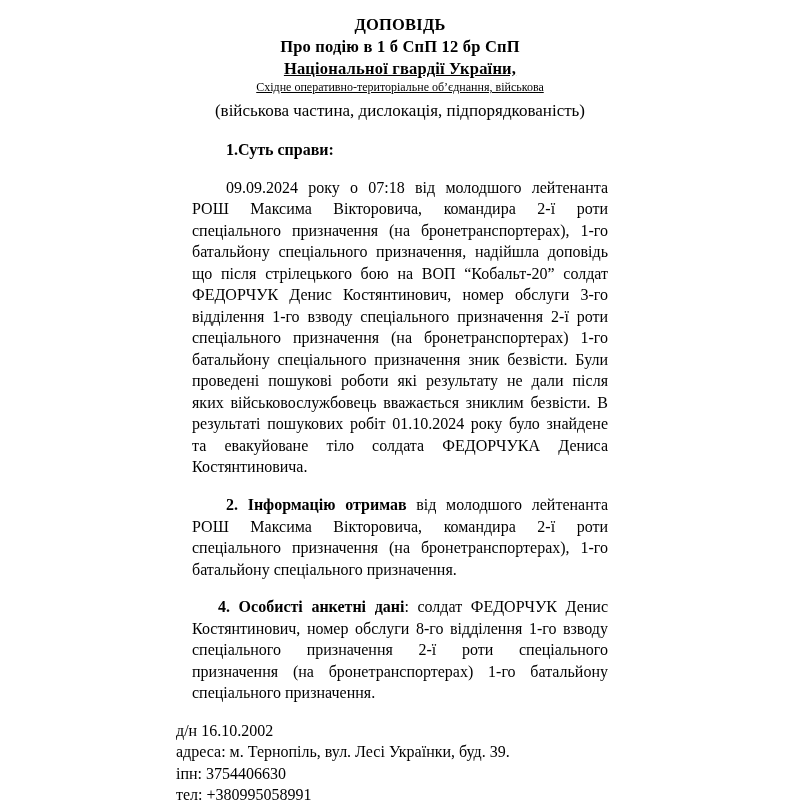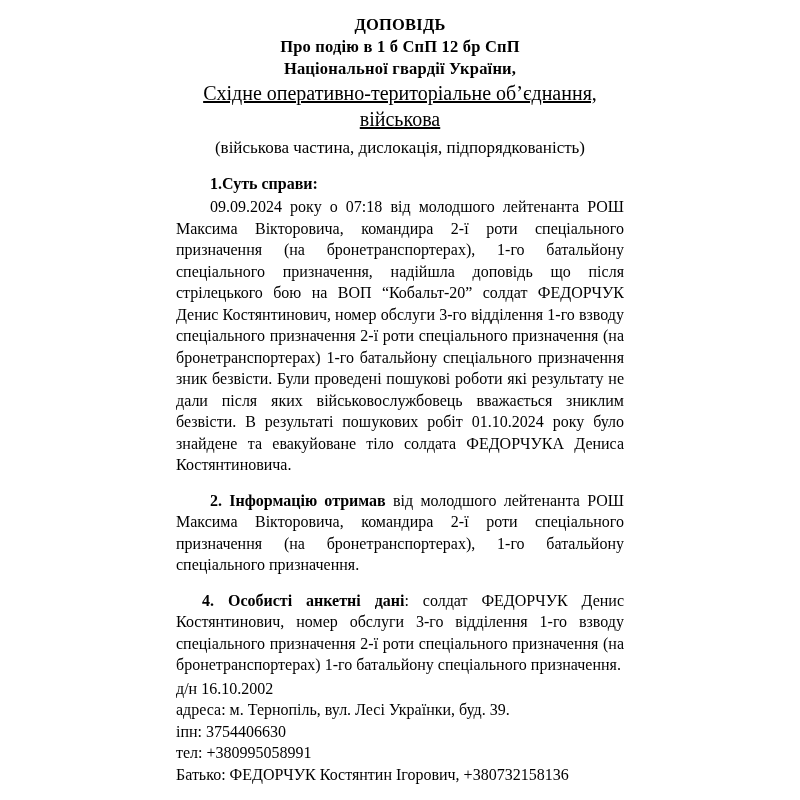--- a/index.html
+++ b/index.html
@@ -24,40 +24,41 @@
   .title-block {
     text-align: center;
   }
   .title-line {
     font-weight: bold;
     font-size: 16.5px;
     line-height: 1.33;
     letter-spacing: 0.2px;
   }
   .title-line.underline {
+    text-decoration: underline;
   }
   .subtitle-line {
-    font-size: 20px;
+    font-size: 12px;
     line-height: 1.33;
     text-decoration: underline;
   }
   .paren-line {
     font-size: 17px;
     line-height: 1.5;
     margin-top: 2px;
   }
   .section {
     margin-top: 10px;
     text-align: justify;
     text-justify: inter-word;
     font-size: 16px;
     line-height: 1.345;
   }
   .section p {
-    margin: 0;
+    margin: 16px;
     text-indent: 0;
   }
   .heading-inline {
     font-weight: bold;
   }
   .indent {
     display: inline-block;
     width: 34px;
   }
   .indent-small {
@@ -104,21 +105,21 @@
 
   <div class="section sec-gap">
     <p>
       <span class="indent"></span><span class="heading-inline">2.</span>&nbsp;<span class="heading-inline">Інформацію отримав</span>&nbsp;<span>від молодшого лейтенанта РОШ Максима Вікторовича, командира 2-ї роти спеціального призначення (на бронетранспортерах), 1-го батальйону спеціального призначення.</span>
     </p>
   </div>
 
 
   <div class="section sec-gap justify-last-left">
     <p>
-      <span class="indent-small"></span><span class="heading-inline">4.</span>&nbsp;<span class="heading-inline">Особисті анкетні дані</span><span>: солдат ФЕДОРЧУК Денис Костянтинович, номер обслуги 3-го відділення 1-го взводу спеціального призначення 2-ї роти спеціального призначення (на бронетранспортерах) 1-го батальйону спеціального призначення.</span>
+      <span class="indent-small"></span><span class="heading-inline">4.</span>&nbsp;<span class="heading-inline">Особисті анкетні дані</span><span>: солдат ФЕДОРЧУК Денис Костянтинович, номер обслуги 8-го відділення 1-го взводу спеціального призначення 2-ї роти спеціального призначення (на бронетранспортерах) 1-го батальйону спеціального призначення.</span>
     </p>
   </div>
 
   <div class="block-lines">
     <div>д/н 16.10.2002</div>
     <div>адреса: м. Тернопіль, вул. Лесі Українки, буд. 39.</div>
     <div>іпн: 3754406630</div>
     <div>тел: +380995058991</div>
     <div>Батько: ФЕДОРЧУК Костянтин Ігорович, +380732158136</div>
   </div>

